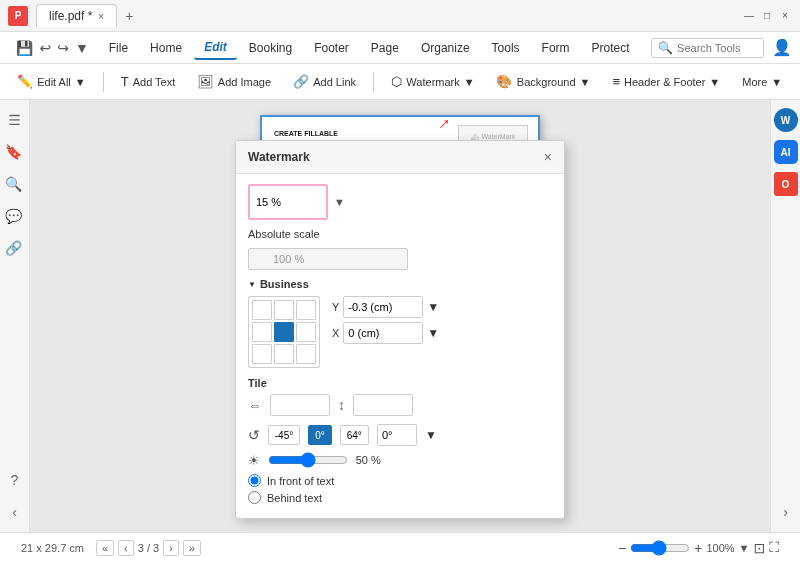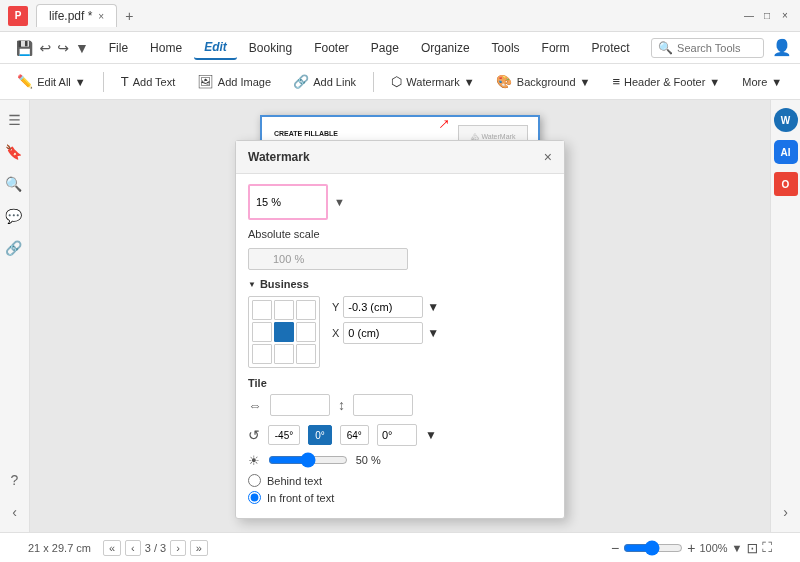--- a/index.html
+++ b/index.html
@@ -38,21 +38,21 @@
     .left-sidebar .sidebar-icon { width: 24px; height: 24px; display: flex; align-items: center; justify-content: center; cursor: pointer; color: #666; font-size: 14px; border-radius: 3px; }
 
     
     .content-area { flex: 1; background: #e8e8e8; position: relative; overflow: hidden; display: flex; justify-content: center; align-items: center; }
 
     
     .right-sidebar { width: 30px; background: #f5f5f5; border-left: 1px solid #e0e0e0; display: flex; flex-direction: column; align-items: center; padding: 8px 0; gap: 8px; }
     .right-sidebar .sidebar-icon { width: 24px; height: 24px; display: flex; align-items: center; justify-content: center; cursor: pointer; color: #666; font-size: 14px; }
 
     
-    .status-bar { display: flex; align-items: center; height: 30px; background: white; border-top: 1px solid #e0e0e0; padding: 0 28px; font-size: 11px; color: #555; gap: 12px; }
+    .status-bar { display: flex; align-items: center; height: 30px; background: white; border-top: 1px solid #e0e0e0; padding: 0 21px; font-size: 11px; color: #555; gap: 12px; }
     .status-bar button { background: none; border: none; cursor: pointer; color: #555; font-size: 12px; }
 
     
     .pdf-preview { width: 280px; height: 380px; background: white; box-shadow: 2px 2px 8px rgba(0,0,0,0.3); position: relative; overflow: hidden; }
 
     
     .watermark-dialog { position: absolute; top: 40px; left: 50%; transform: translateX(-50%); width: 330px; background: white; border: 1px solid #ccc; box-shadow: 4px 4px 12px rgba(0,0,0,0.2); z-index: 10; border-radius: 3px; }
     .dialog-header { display: flex; align-items: center; justify-content: space-between; padding: 8px 12px; background: #f5f5f5; border-bottom: 1px solid #e0e0e0; }
     .dialog-header .title { font-size: 12px; font-weight: 600; }
     .dialog-header .close { cursor: pointer; color: #666; font-size: 14px; }
@@ -299,26 +299,26 @@
           <button class="angle-btn">64°</button>
           <input type="text" style="width: 40px; height: 22px; border: 1px solid rgb(204, 204, 204); border-radius: 2px; font-size: 11px; padding: 0px 4px;" value="0°">
           <span>▼</span>
         </div>
         <div style="display:flex;align-items:center;gap:8px;margin-bottom:6px;">
           <span style="font-size:13px;color:#555;">☀</span>
           <input type="range" min="0" max="100" value="50" style="width: 80px;">
           <span style="font-size:11px;">50 %</span>
         </div>
         <div class="radio-row">
+          <input type="radio" name="textPosition" checked="" style="">
+          <label>In front of text</label>
+        </div>
+        <div class="radio-row">
           <input type="radio" name="textPosition" style="">
           <label>Behind text</label>
-        </div>
-        <div class="radio-row">
-          <input type="radio" name="textPosition" checked="" style="">
-          <label>In front of text</label>
         </div>
 
 
       </div>
 
     </div>
 
   </div>
 
   <div class="right-sidebar">

